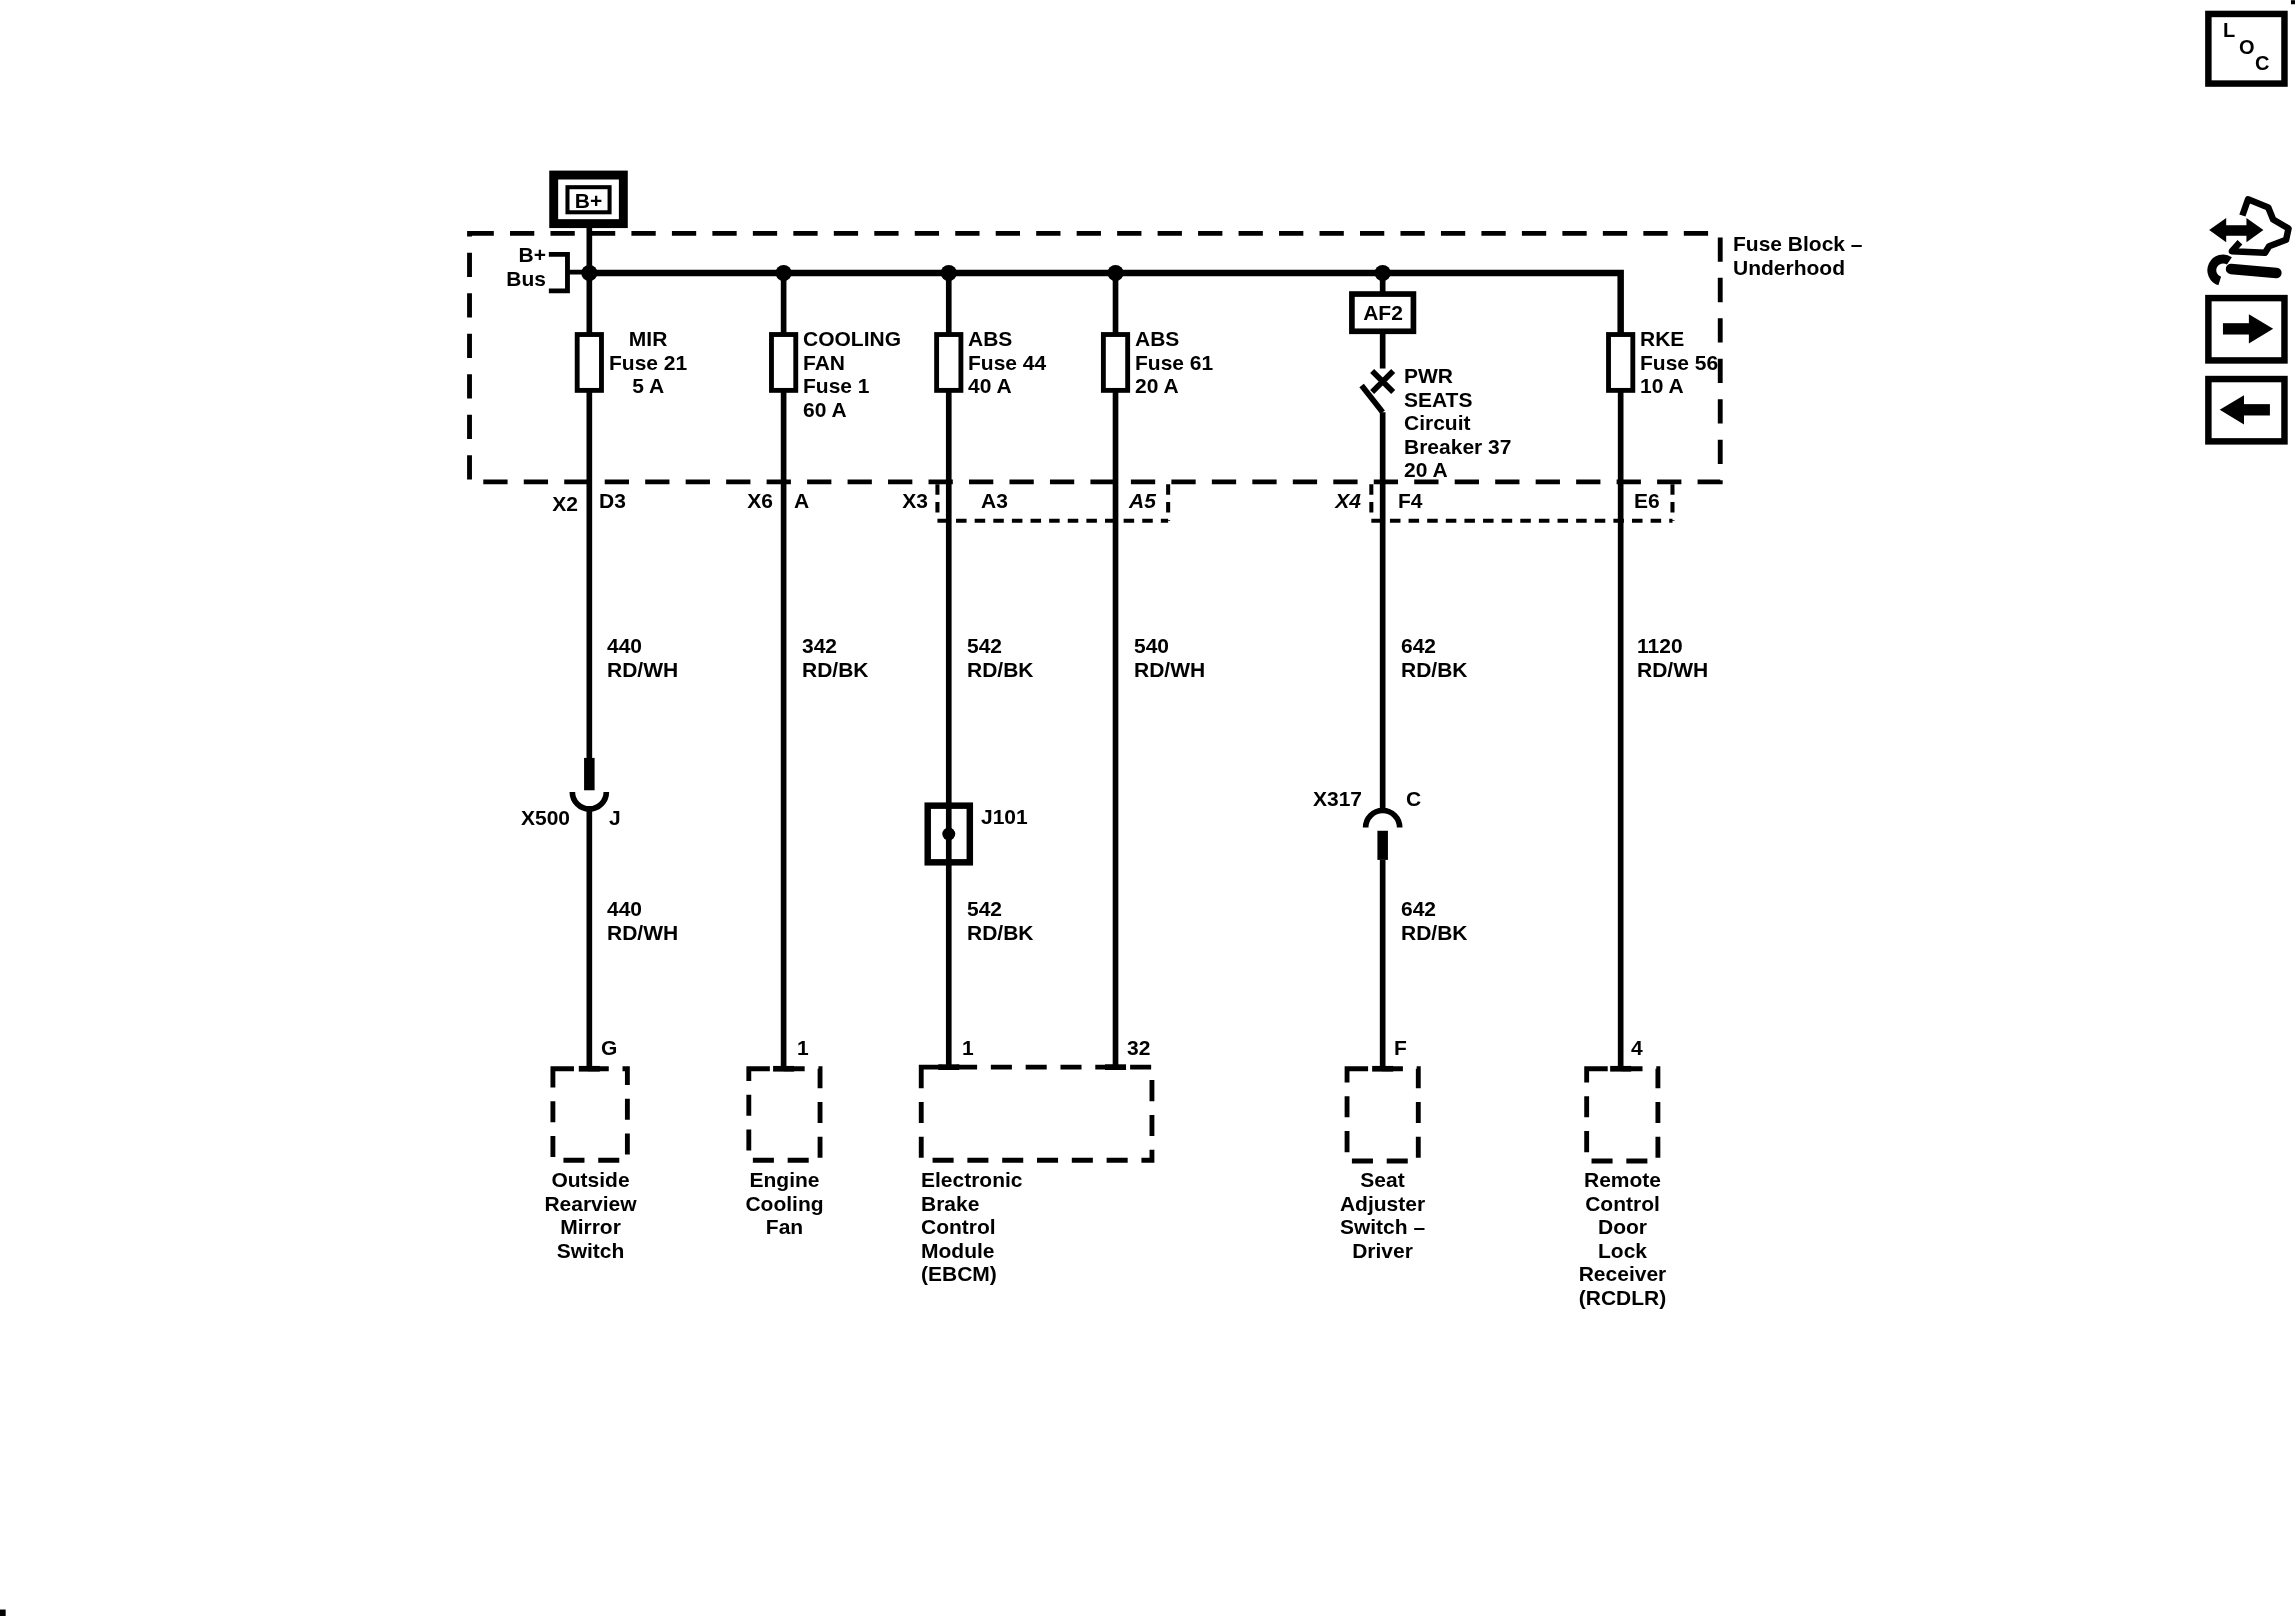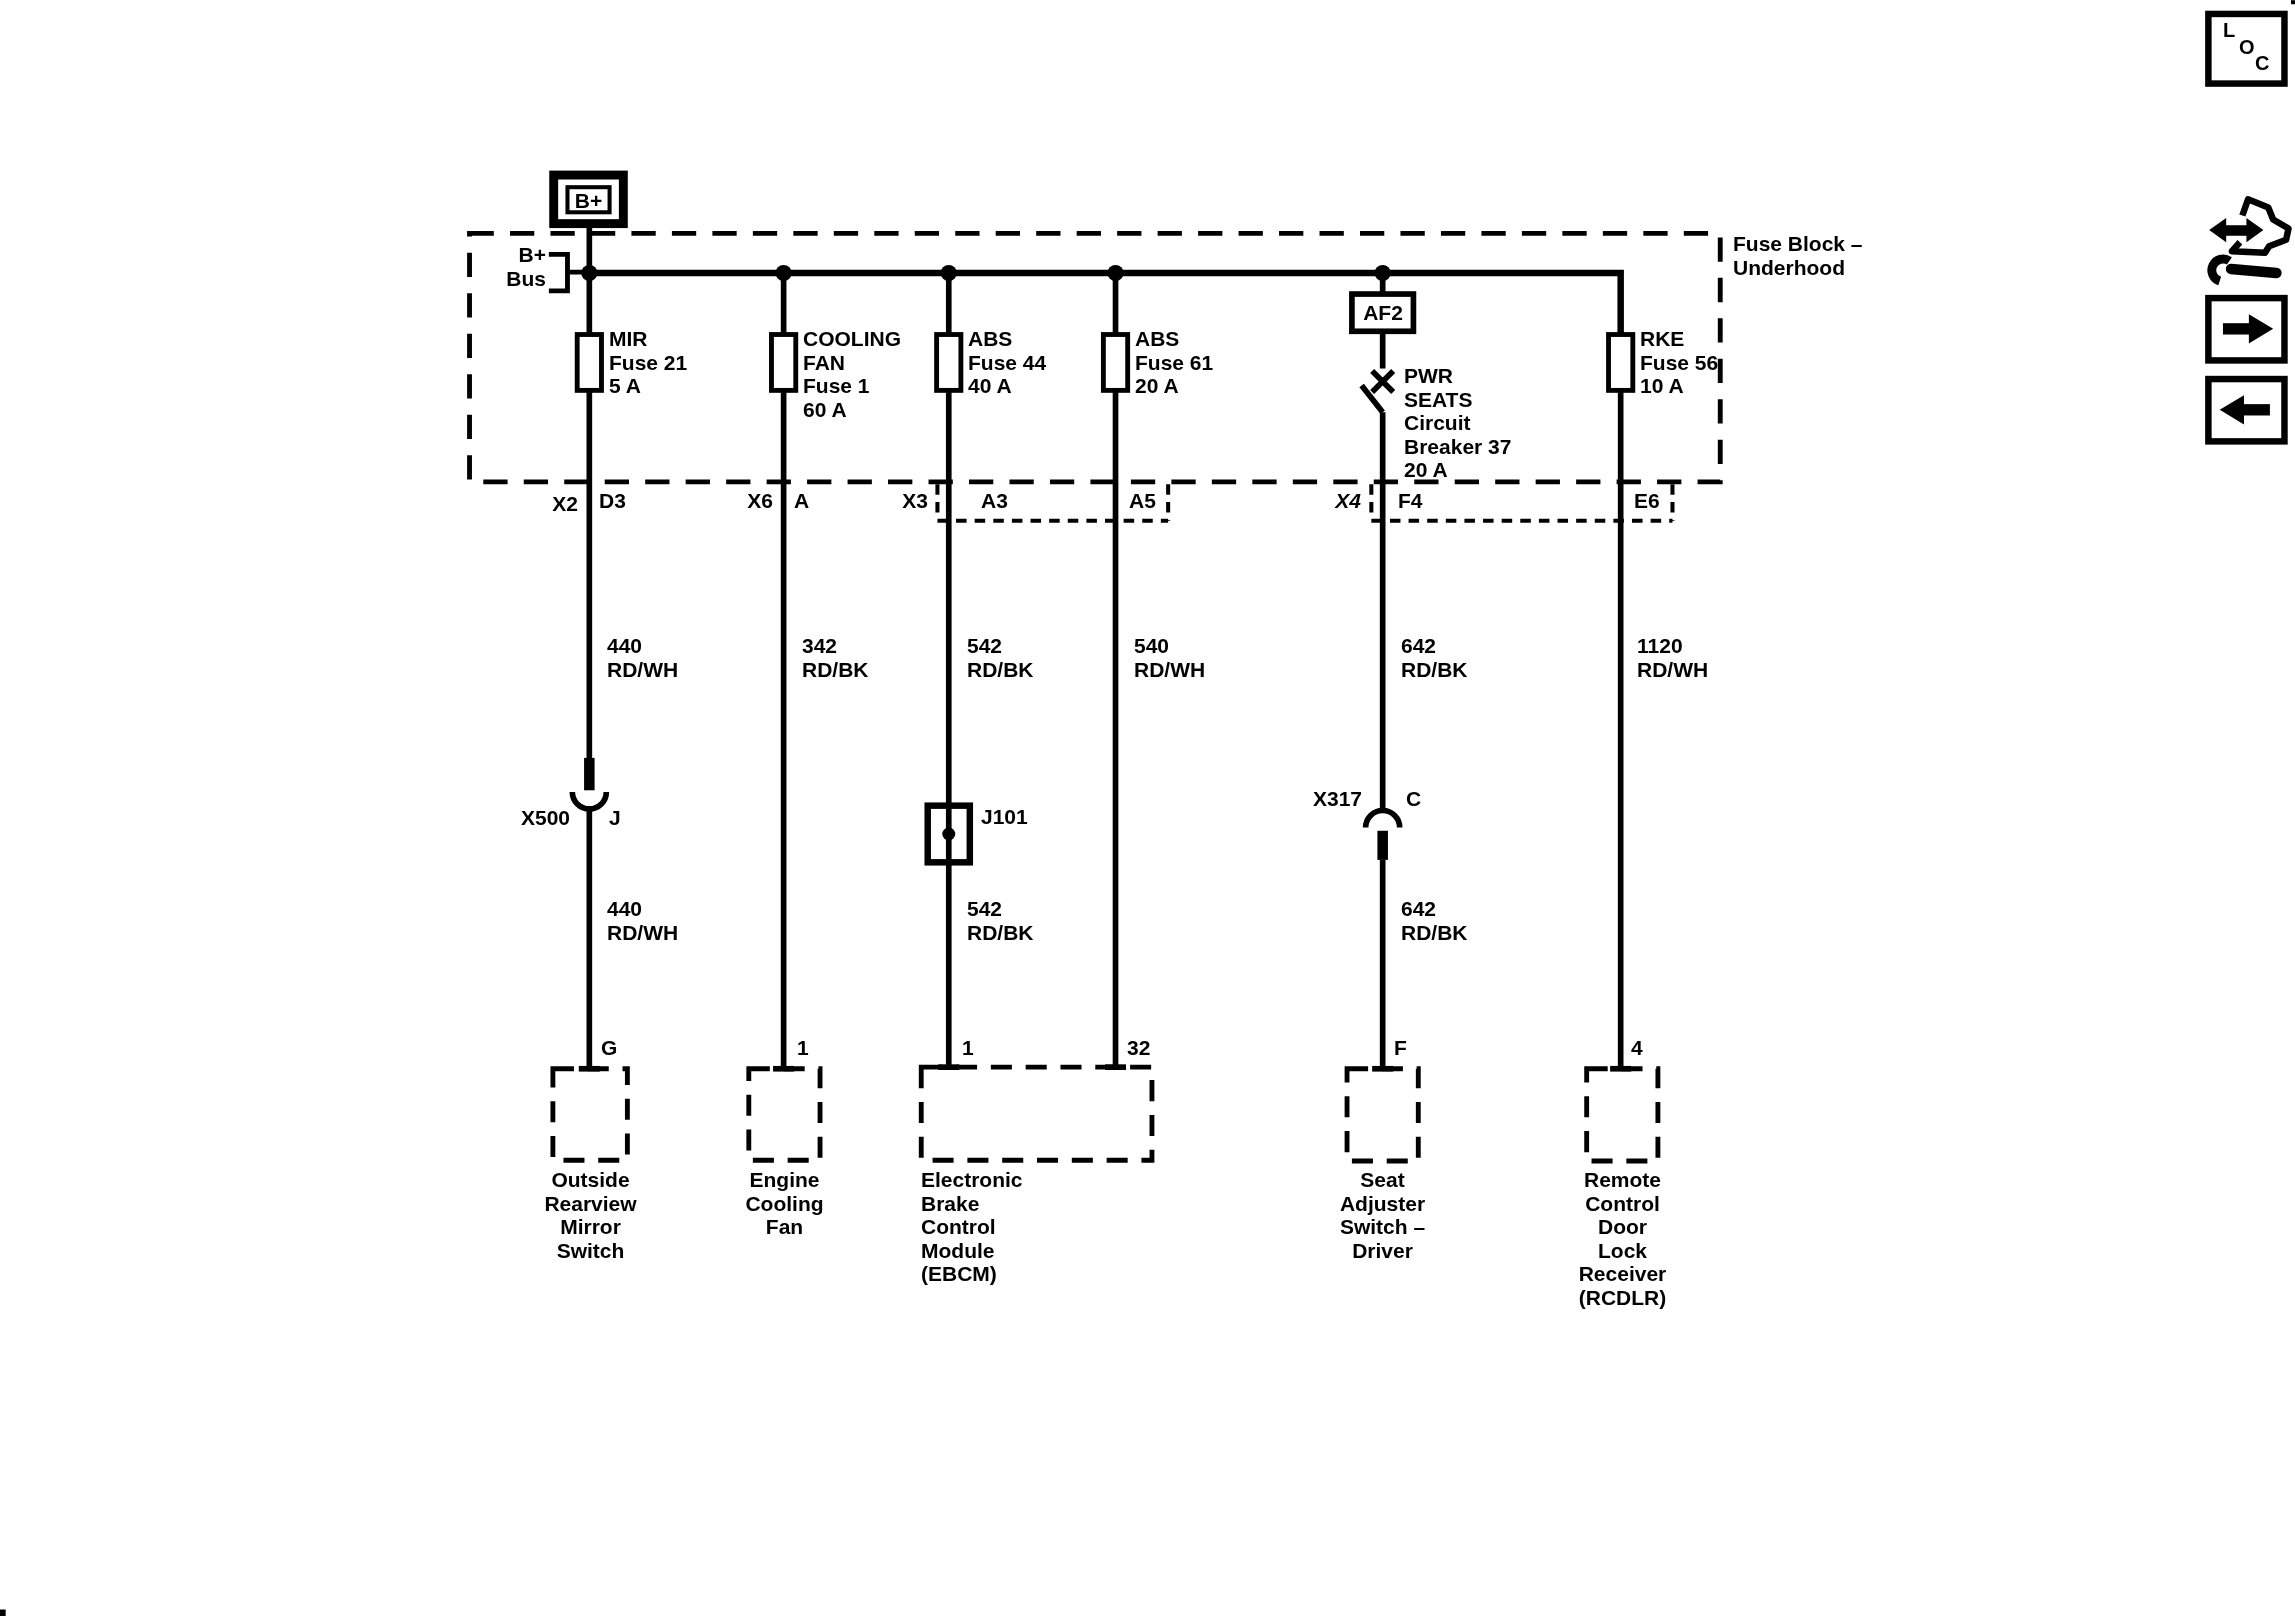--- a/index.html
+++ b/index.html
@@ -157,21 +157,21 @@
     </g>
   </svg>
 
   <div class="lbl ctr" style="left:566px;top:189px;width:45px;">B+</div>
   <div class="lbl rgt" style="left:483px;top:243px;width:63px;">B+
 Bus</div>
   <div class="lbl" style="left:1733px;top:232px;">Fuse Block –
 Underhood</div>
   <div class="lbl ctr" style="left:1352px;top:301px;width:62px;">AF2</div>
 
-  <div class="lbl" style="left:609px;top:327px;">MIR
+  <div class="lbl" style="left:609px;top:327px;text-align:center;">MIR
 Fuse 21
 5 A</div>
   <div class="lbl" style="left:803px;top:327px;">COOLING
 FAN
 Fuse 1
 60 A</div>
   <div class="lbl" style="left:968px;top:327px;">ABS
 Fuse 44
 40 A</div>
   <div class="lbl" style="left:1135px;top:327px;">ABS
@@ -185,21 +185,21 @@
   <div class="lbl" style="left:1640px;top:327px;">RKE
 Fuse 56
 10 A</div>
 
   <div class="lbl rgt" style="left:518px;top:492px;width:60px;text-align:right;">X2</div>
   <div class="lbl" style="left:599px;top:489px;">D3</div>
   <div class="lbl rgt" style="left:713px;top:489px;width:60px;">X6</div>
   <div class="lbl" style="left:794px;top:489px;">A</div>
   <div class="lbl rgt" style="left:866px;top:489px;width:62px;">X3</div>
   <div class="lbl" style="left:960px;top:489px;margin-left:21px;">A3</div>
-  <div class="lbl" style="left:1129px;top:489px;">A5</div>
+  <div class="lbl" style="left:1129px;top:489px;font-style:italic;">A5</div>
   <div class="lbl rgt" style="left:1299px;top:489px;width:62px;font-style:italic;">X4</div>
   <div class="lbl" style="left:1398px;top:489px;">F4</div>
   <div class="lbl" style="left:1634px;top:489px;">E6</div>
 
   <div class="lbl" style="left:607px;top:634px;">440
 RD/WH</div>
   <div class="lbl" style="left:802px;top:634px;">342
 RD/BK</div>
   <div class="lbl" style="left:967px;top:634px;">542
 RD/BK</div>

